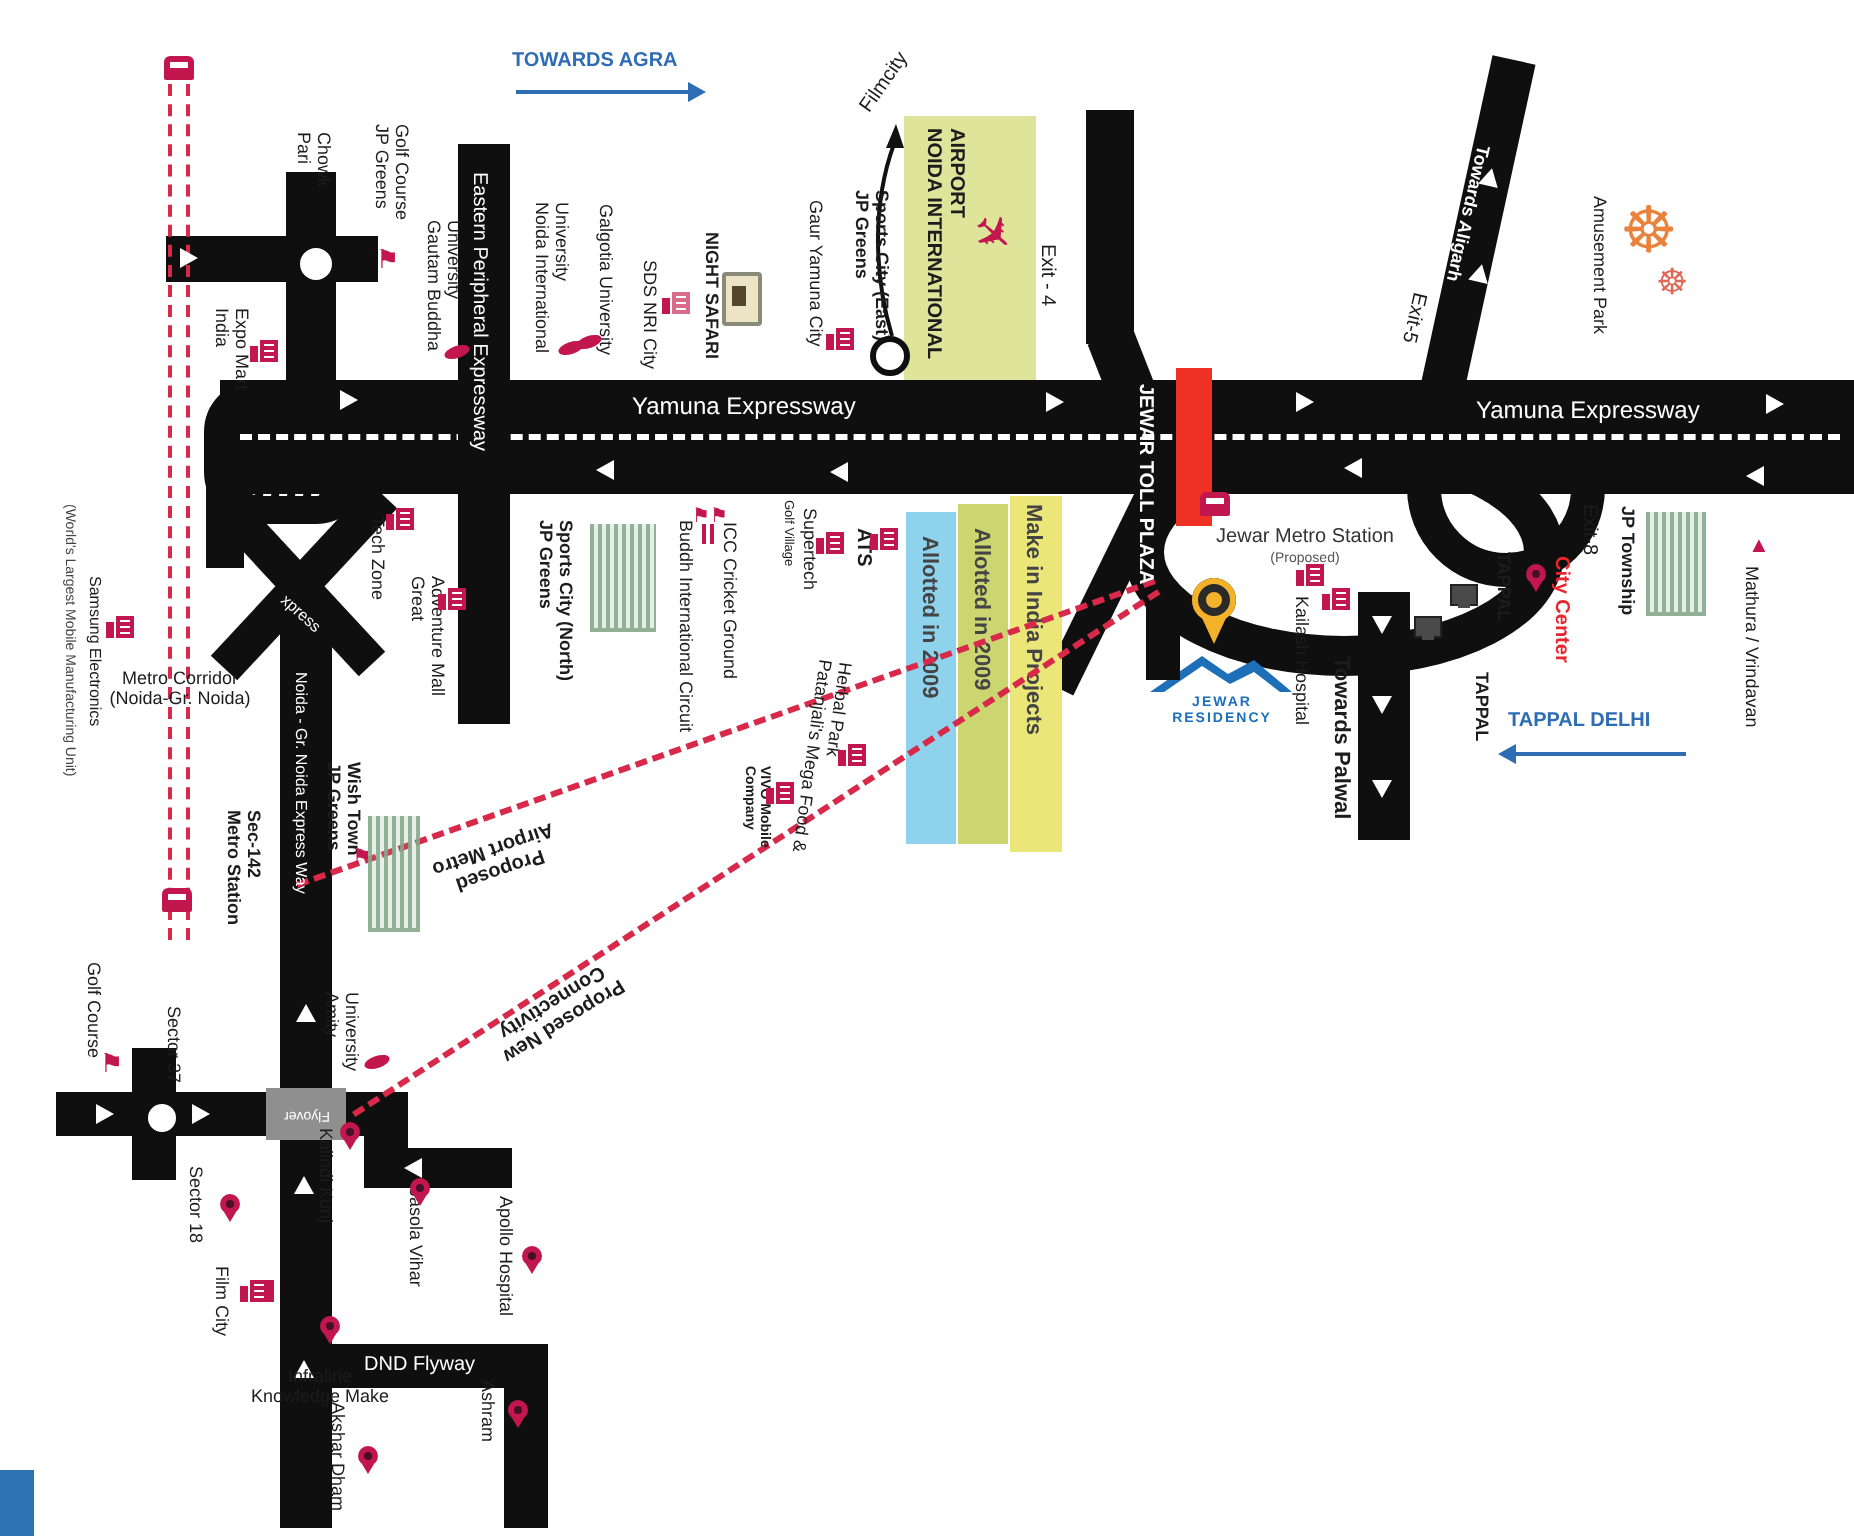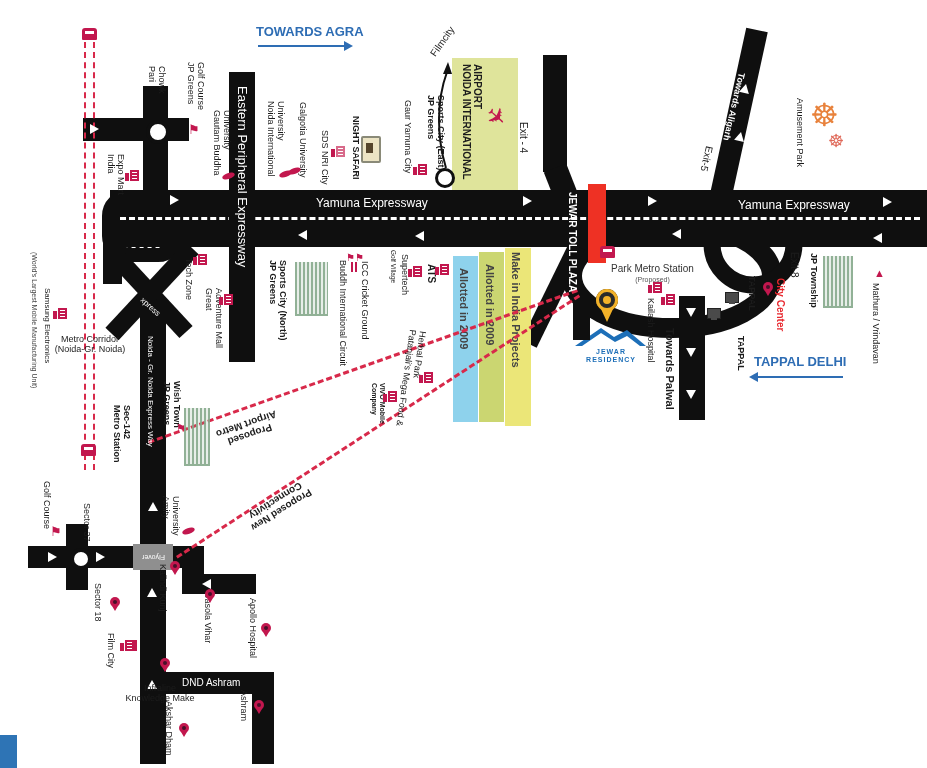--- a/index.html
+++ b/index.html
@@ -7,21 +7,21 @@
        font-family:"Liberation Sans",sans-serif;}
   svg{position:absolute;left:0;top:0;}
   .road{position:absolute;background:#0f0f0f;}
   .lb{position:absolute;font-size:9px;line-height:1.12;color:#1c1c1c;white-space:pre-line;}
   .v{writing-mode:vertical-lr;}
   .b{font-weight:bold;}
   .w{color:#fff;}
   .red{color:#e8262d;}
   .blue{color:#2e6db4;}
   .f6{font-size:6.5px;} .f7{font-size:7px;} .f8{font-size:8px;} .f10{font-size:10px;}
-  .f11{font-size:11px;} .f12{font-size:12px;} .f13{font-size:13px;}
+  .f11{font-size:11px;} .f12{font-size:12px;} .f13{font-size:10px;}
   .ctr{text-align:center;}
   
   .ar{position:absolute;width:0;height:0;border:5px solid transparent;}
   .ar.r{border-left:9px solid #fff;border-right:0;}
   .ar.l{border-right:9px solid #fff;border-left:0;}
   .ar.u{border-bottom:9px solid #fff;border-top:0;}
   .ar.d{border-top:9px solid #fff;border-bottom:0;}
   
   .pin{position:absolute;width:10px;height:10px;background:#c2174e;border-radius:50%;}
   .pin::before{content:"";position:absolute;left:3px;top:3px;width:4px;height:4px;background:#47102a;border-radius:50%;}
@@ -130,21 +130,21 @@
   <div style="position:absolute;left:258px;top:45px;width:86px;border-top:2px solid #2e6db4"></div>
   <div class="ar r" style="left:344px;top:41px;border-left-color:#2e6db4"></div>
   <div class="lb b f13 blue" style="left:754px;top:355px">TAPPAL DELHI</div>
   <div style="position:absolute;left:757px;top:376px;width:86px;border-top:2px solid #2e6db4"></div>
   <div class="ar l" style="left:749px;top:372px;border-right-color:#2e6db4"></div>
 
   <div class="lb w f12" style="left:316px;top:197px">Yamuna Expressway</div>
   <div class="lb w f12" style="left:738px;top:199px">Yamuna Expressway</div>
   <div class="lb v w f13" style="left:234px;top:86px">Eastern Peripheral Expressway</div>
   <div class="lb v w f8" style="left:145px;top:336px">Noida - Gr. Noida Express Way</div>
-  <div class="lb w f10" style="left:182px;top:677px">DND Ashram</div>
+  <div class="lb w f10" style="left:182px;top:677px">DND Flyway</div>
   <div class="lb v w f10 b" style="left:567px;top:192px">JEWAR TOLL PLAZA</div>
   <div class="lb v w f10" style="left:537px;top:255px;transform:rotate(27deg)">JEWAR</div>
   <div class="lb v w f9 b" style="left:729px;top:72px;transform:rotate(13deg)">Towards Aligarh</div>
   <div class="lb v b f11" style="left:664px;top:328px">Towards Palwal</div>
   <div class="lb w f8" style="left:138px;top:303px;transform:rotate(42deg)">xpress</div>
   <div class="lb v f10" style="left:518px;top:122px">Exit - 4</div>
   <div class="lb v f10" style="left:701px;top:146px;transform:rotate(13deg)">Exit-5</div>
   <div class="lb v f10" style="left:789px;top:252px">Exit-8</div>
 
   <div class="ar r" style="left:170px;top:195px"></div>
@@ -220,21 +220,21 @@
   <div class="lb v b f10" style="left:426px;top:264px">ATS</div>
   <span class="bldg" style="left:440px;top:264px"></span>
   <div class="lb v" style="left:401px;top:330px;transform:rotate(8deg)">Patanjali's Mega Food &amp;
 Herbal Park</div>
   <span class="bldg" style="left:424px;top:372px"></span>
   <div class="lb v b f7" style="left:370px;top:383px">Company
 VIVO Mobile</div>
   <span class="bldg" style="left:388px;top:391px"></span>
 
   <span class="metroic" style="left:600px;top:246px"></span>
-  <div class="lb f10" style="left:585px;top:263px;width:135px;text-align:center;color:#333">Park Metro Station</div>
+  <div class="lb f10" style="left:585px;top:263px;width:135px;text-align:center;color:#333">Jewar Metro Station</div>
   <div class="lb f7" style="left:585px;top:276px;width:135px;text-align:center;color:#555">(Proposed)</div>
   <div class="lb v" style="left:646px;top:298px">Kailash Hospital</div>
   <span class="bldg" style="left:653px;top:282px"></span>
   <span class="bldg" style="left:666px;top:294px"></span>
 
   <div style="position:absolute;left:596px;top:289px;width:22px;height:22px;background:#f3b229;border-radius:50%;box-shadow:inset 0 0 0 3px #f3b229, inset 0 0 0 7px #2a2a2a"></div>
   <div style="position:absolute;left:601px;top:309px;border:6px solid transparent;border-top:13px solid #f3b229"></div>
   <div class="lb b f7" style="left:573px;top:348px;width:76px;text-align:center;color:#1d6fb8;letter-spacing:1px">JEWAR RESIDENCY</div>
 
   <div class="lb v f9" style="left:795px;top:98px">Amusement Park</div>

